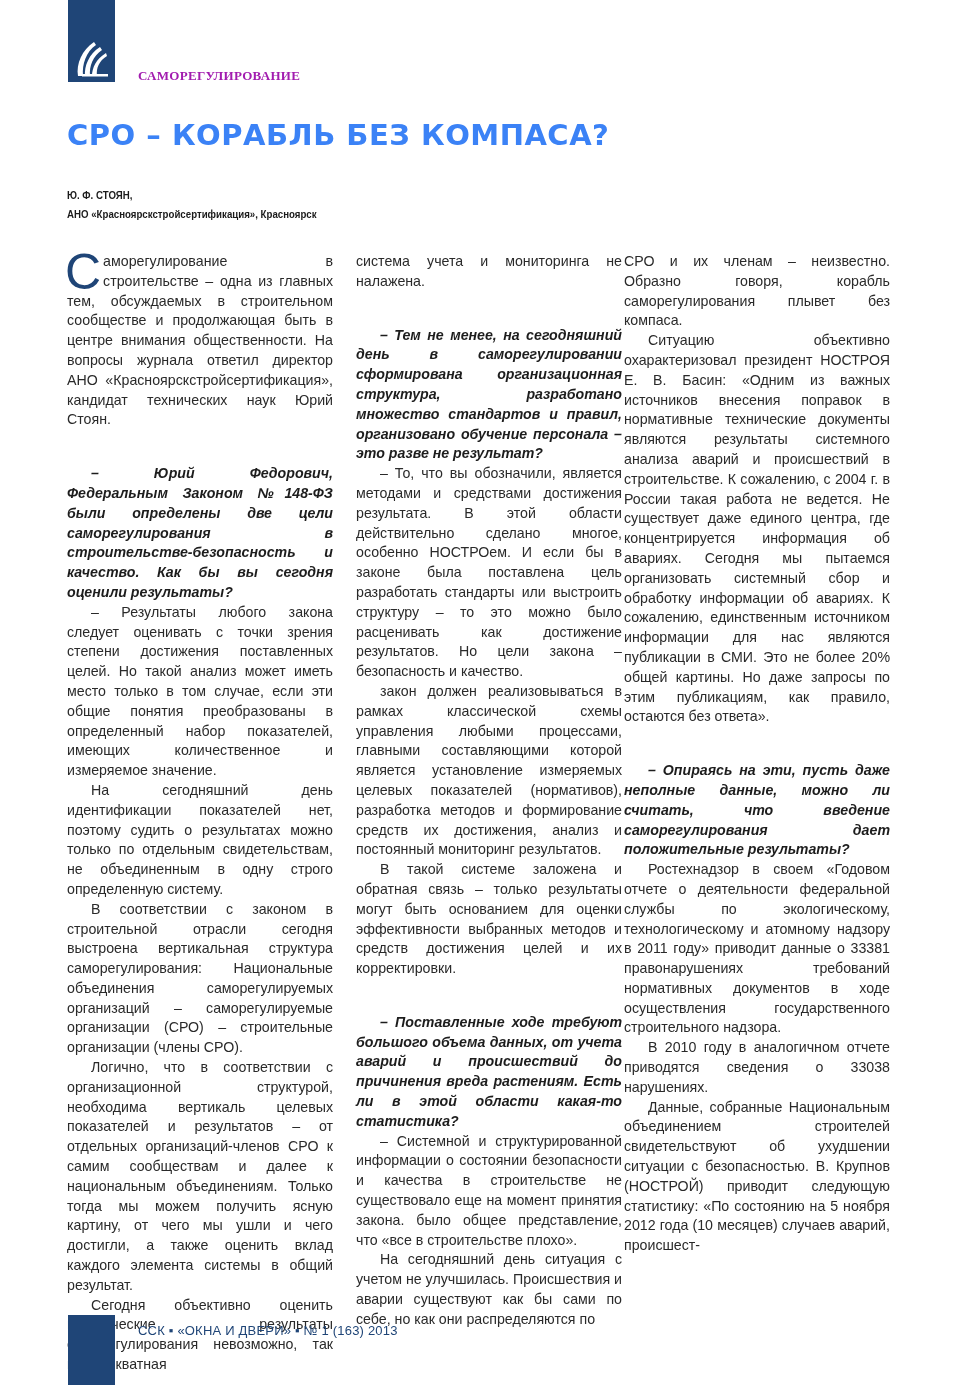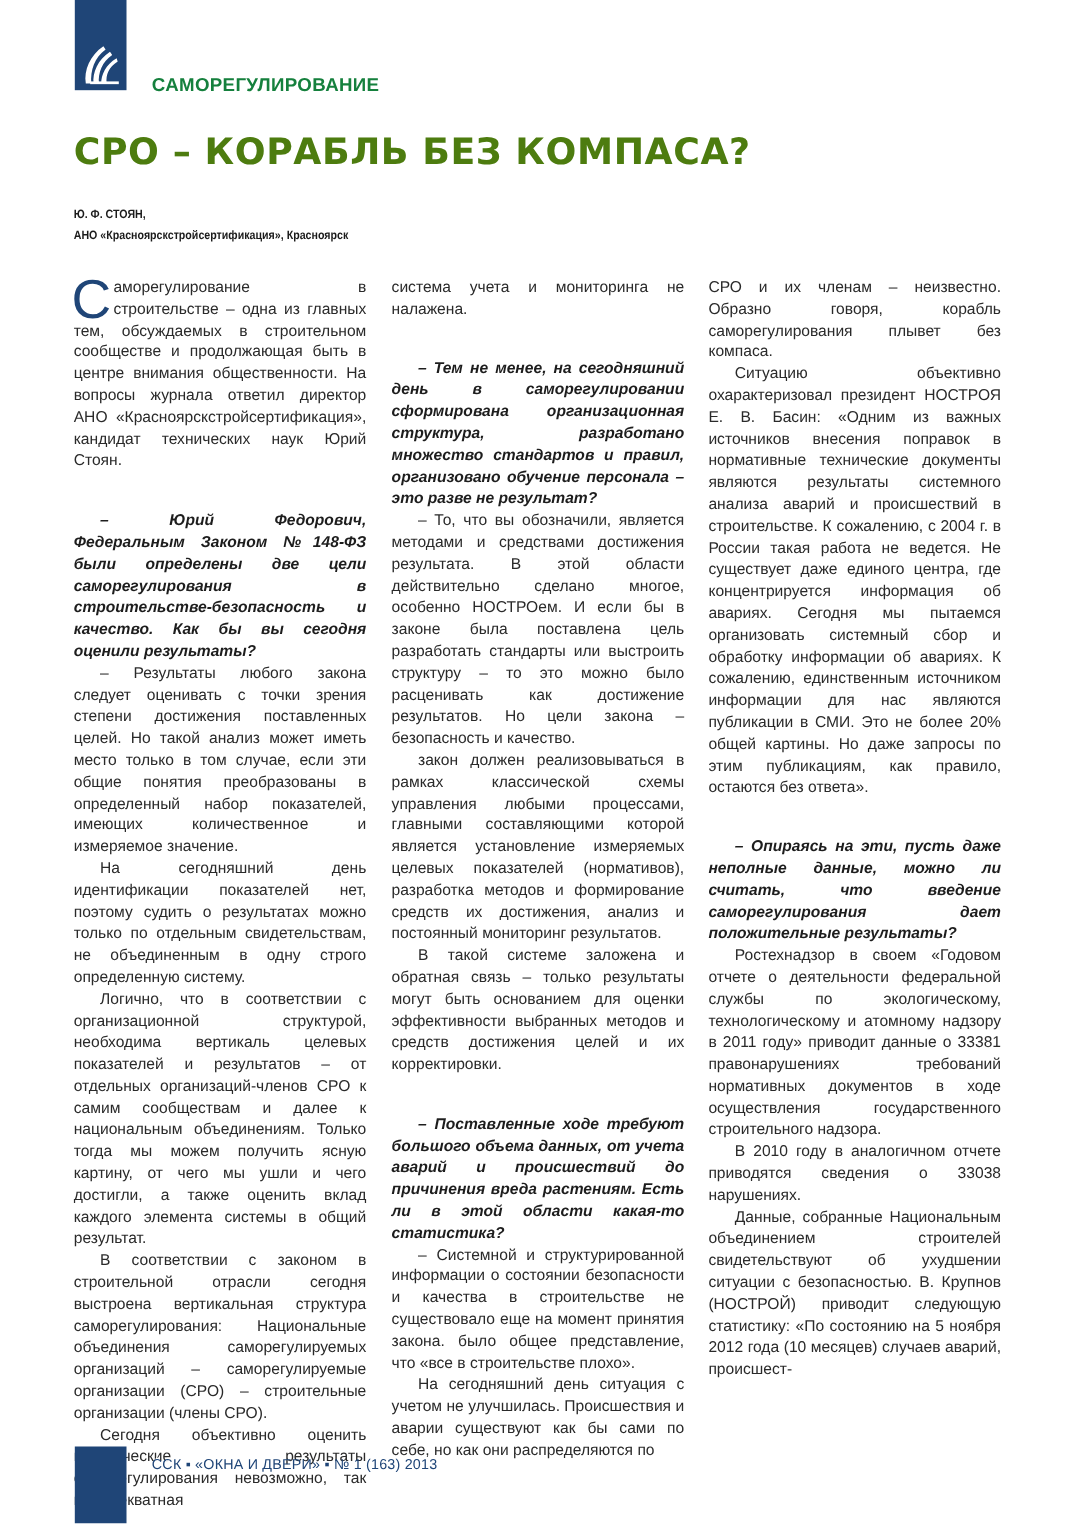--- a/index.html
+++ b/index.html
@@ -8,42 +8,42 @@
     background: #ffffff; color: #222;
     font-family: "Liberation Sans", sans-serif;
   }
   .top-block {
     position: absolute; left: 68px; top: 0; width: 47px; height: 82px;
     background: #1f4577;
   }
   .top-block svg { position: absolute; left: 6px; top: 34px; }
   .section-label {
     position: absolute; left: 138px; top: 68px;
-    font-family: Liberation Sans, sans-serif; font-weight: bold;
-    font-size: 17px; color: #15803d; letter-spacing: 0.3px;
+    font-family: Liberation Serif, serif; font-weight: bold;
+    font-size: 13px; color: #a21caf; letter-spacing: 0.3px;
   }
   .title {
     position: absolute; left: 67px; top: 118px;
     font-family: "DejaVu Sans", sans-serif; font-weight: bold;
-    font-size: 33px; color: #4d7c0f; letter-spacing: 0.5px;
+    font-size: 29px; color: #3b82f6; letter-spacing: 0.5px;
   }
   .author {
     position: absolute; left: 67px; top: 186px;
     font-family: "Liberation Sans", sans-serif; font-weight: bold;
     font-size: 11px; line-height: 19px; color: #1b1b1b;
     transform: scaleX(0.88); transform-origin: left top;
   }
   .col {
     position: absolute; top: 252px; width: 266px;
     font-size: 14.2px; line-height: 19.8px; color: #2a2a2a;
     text-align: justify;
   }
   .col1 { left: 67px; }
   .col2 { left: 356px; }
-  .col3 { left: 644px; }
+  .col3 { left: 624px; }
   .col p { margin: 0; text-indent: 24px; }
   .col p.noindent { text-indent: 0; }
   .col p.q {
     font-weight: bold; font-style: italic; color: #1d1d1d;
     margin-top: 34px;
   }
   .dropcap {
     float: left; font-size: 50px; line-height: 40px; color: #1f4577;
     margin: 0 2px -4px -2px; font-weight: normal;
   }
@@ -80,22 +80,22 @@
 <div class="author">
   <div>Ю. Ф. СТОЯН,</div>
   <div>АНО «Красноярскстройсертификация», Красноярск</div>
 </div>
 
 <div class="col col1">
   <p class="noindent"><span class="dropcap">С</span><span>аморегулирование в строительстве – одна из главных тем, обсуждаемых в строительном сообществе и продолжающая быть в центре внимания общественности. На вопросы журнала ответил директор АНО «Красноярскстройсертификация», кандидат технических наук Юрий Стоян.</span></p>
   <p class="q">– Юрий Федорович, Федеральным Законом №148-ФЗ были определены две цели саморегулирования в строительстве-безопасность и качество. Как бы вы сегодня оценили результаты?</p>
   <p>– Результаты любого закона следует оценивать с точки зрения степени достижения поставленных целей. Но такой анализ может иметь место только в том случае, если эти общие понятия преобразованы в определенный набор показателей, имеющих количественное и измеряемое значение.</p>
   <p>На сегодняшний день идентификации показателей нет, поэтому судить о результатах можно только по отдельным свидетельствам, не объединенным в одну строго определенную систему.</p>
+  <p>В соответствии с законом в строительной отрасли сегодня выстроена вертикальная структура саморегулирования: Национальные объединения саморегулируемых организаций – саморегулируемые организации (СРО) – строительные организации (члены СРО).</p>
   <p>Логично, что в соответствии с организационной структурой, необходима вертикаль целевых показателей и результатов – от отдельных организаций-членов СРО к самим сообществам и далее к национальным объединениям. Только тогда мы можем получить ясную картину, от чего мы ушли и чего достигли, а также оценить вклад каждого элемента системы в общий результат.</p>
-  <p>В соответствии с законом в строительной отрасли сегодня выстроена вертикальная структура саморегулирования: Национальные объединения саморегулируемых организаций – саморегулируемые организации (СРО) – строительные организации (члены СРО).</p>
   <p>Сегодня объективно оценить практические результаты саморегулирования невозможно, так как адекватная</p>
 </div>
 
 <div class="col col2">
   <p class="noindent">система учета и мониторинга не налажена.</p>
   <p class="q">– Тем не менее, на сегодняшний день в саморегулировании сформирована организационная структура, разработано множество стандартов и правил, организовано обучение персонала – это разве не результат?</p>
   <p>– То, что вы обозначили, является методами и средствами достижения результата. В этой области действительно сделано многое, особенно НОСТРОем. И если бы в законе была поставлена цель разработать стандарты или выстроить структуру – то это можно было расценивать как достижение результатов. Но цели закона – безопасность и качество.</p>
   <p>закон должен реализовываться в рамках классической схемы управления любыми процессами, главными составляющими которой является установление измеряемых целевых показателей (нормативов), разработка методов и формирование средств их достижения, анализ и постоянный мониторинг результатов.</p>
   <p>В такой системе заложена и обратная связь – только результаты могут быть основанием для оценки эффективности выбранных методов и средств достижения целей и их корректировки.</p>
   <p class="q">– Поставленные ходе требуют большого объема данных, от учета аварий и происшествий до причинения вреда растениям. Есть ли в этой области какая-то статистика?</p>

